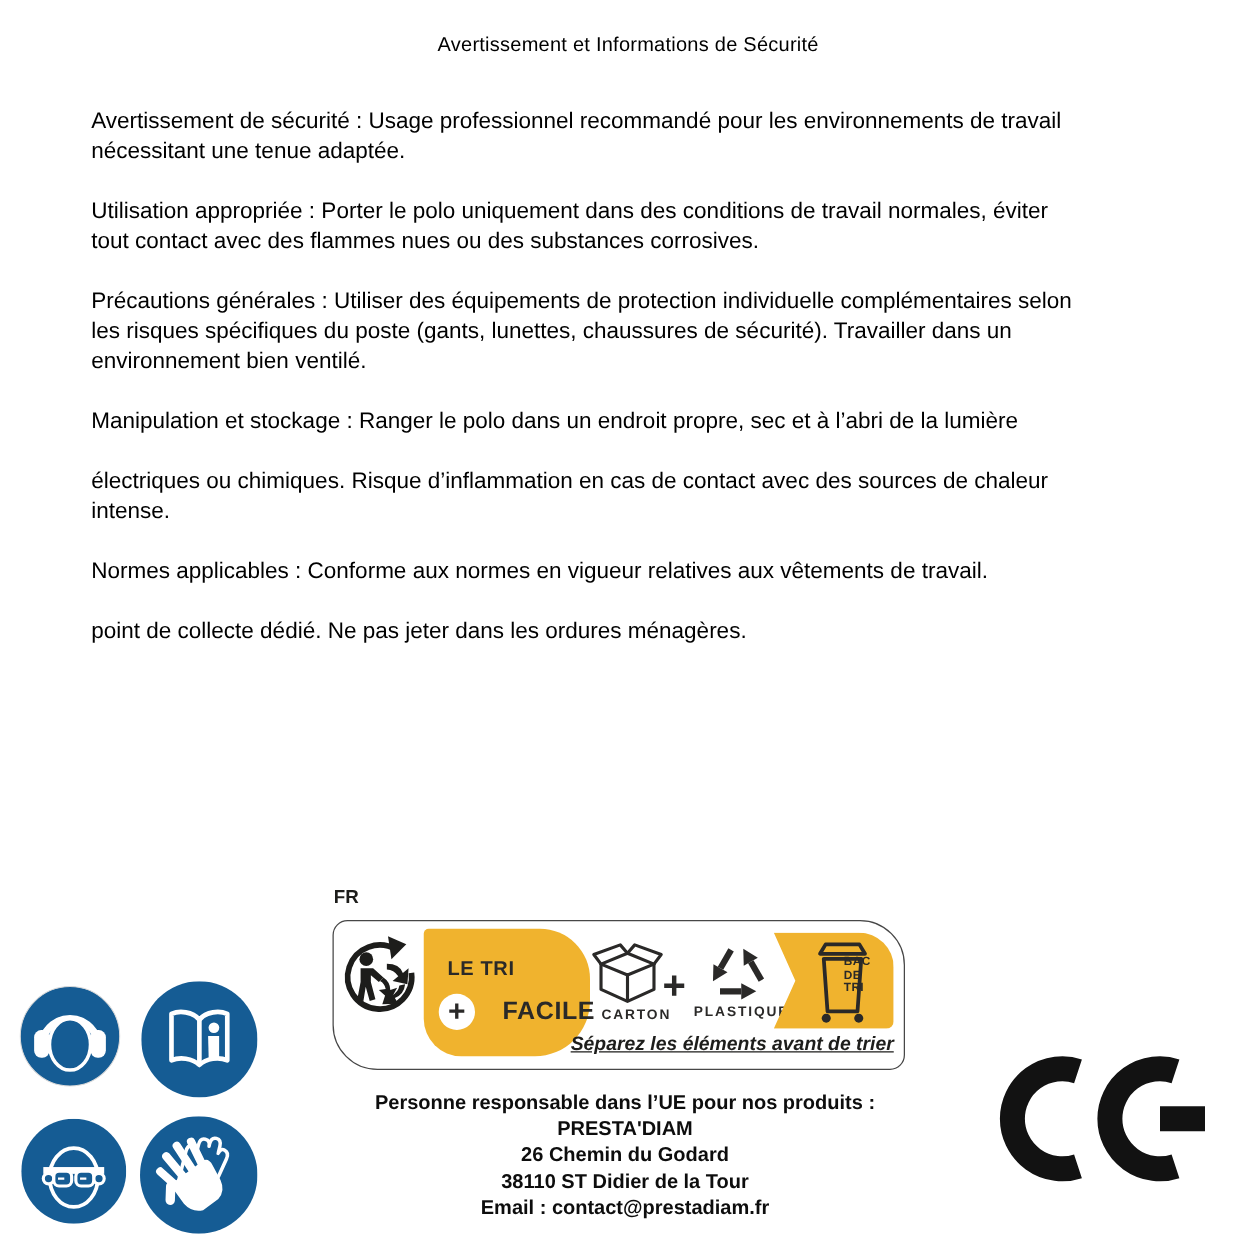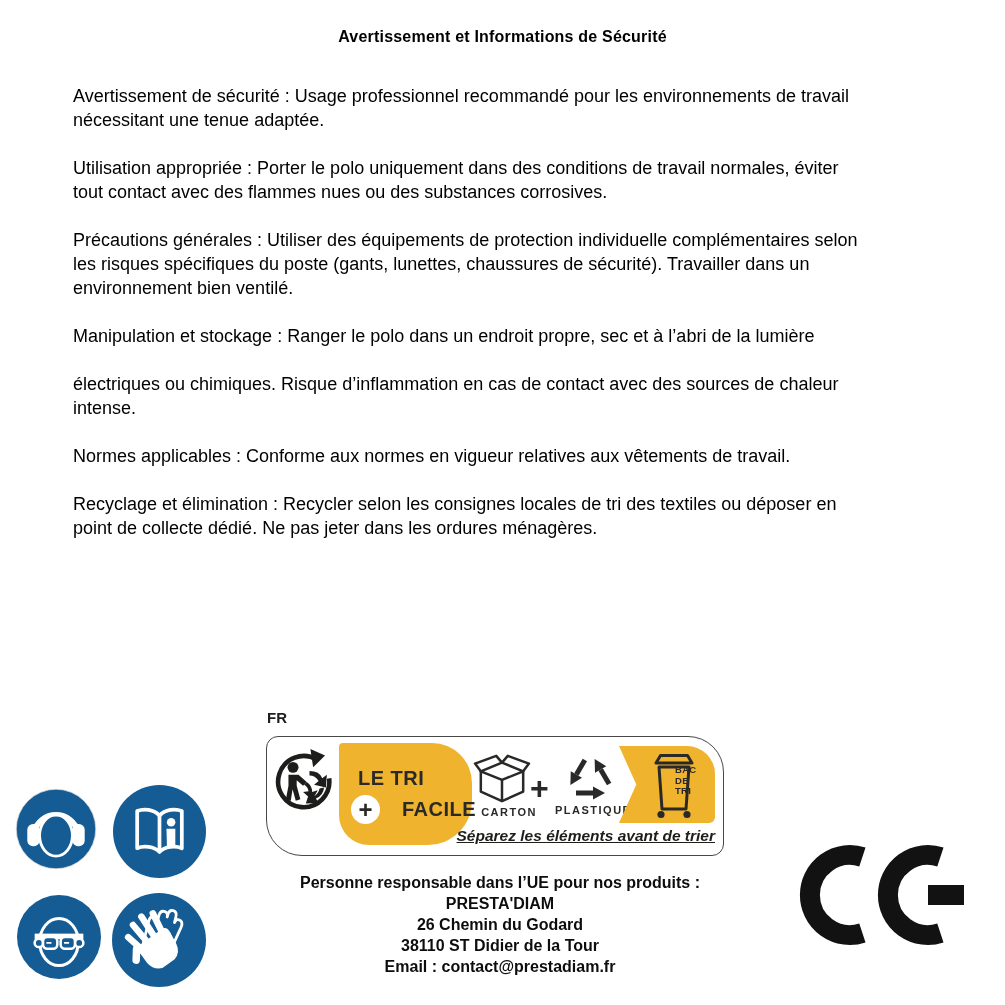--- a/index.html
+++ b/index.html
@@ -1,36 +1,36 @@
 <!DOCTYPE html>
 <html><head>
 <meta charset="utf-8">
 <style>
   html,body{margin:0;padding:0;background:#ffffff;}
   #page{position:relative;width:1005px;height:1005px;background:#ffffff;overflow:hidden;
         font-family:"Liberation Sans","DejaVu Sans",sans-serif;color:#000;}
   .abs{position:absolute;}
 
   
-  .doc-title{left:0;top:28px;width:1005px;text-align:center;font-size:16px;font-weight:700;letter-spacing:.2px;}
+  .doc-title{left:0;top:28px;width:1005px;text-align:center;font-size:16px;font-weight:400;letter-spacing:.2px;}
 
   
   .content{left:73px;top:84px;width:900px;font-size:18px;line-height:24px;}
   .para{margin:0 0 24px 0;}
   .para.extra-gap{margin-top:8px;}
   .line{white-space:nowrap;}
 
   
   .fr-label{left:267px;top:709px;font-size:15px;font-weight:700;color:#1d1d1b;}
   .sort-banner{left:266px;top:736px;width:456px;height:118px;background:#fff;
                border:1.6px solid #474747;border-radius:12px 36px 12px 36px;overflow:hidden;}
   .triman{left:5px;top:9px;}
   .yellow-block{left:72px;top:6px;width:133px;height:102px;background:#F0B32E;
                 border-radius:4px 40px 44px 30px;}
-  .letri{position:absolute;left:19px;top:24px;font-size:20px;font-weight:800;color:#2a2928;letter-spacing:.5px;white-space:nowrap;}
+  .letri{position:absolute;left:19px;top:24px;font-size:16px;font-weight:800;color:#2a2928;letter-spacing:.5px;white-space:nowrap;}
   .facile-row{position:absolute;left:12px;top:52px;display:flex;align-items:center;}
   .plus-badge{width:29px;height:29px;border-radius:50%;background:#fff;color:#2a2928;
               font-size:24px;font-weight:800;line-height:29px;text-align:center;}
   .facile{margin-left:22px;font-size:20px;font-weight:700;color:#2a2928;letter-spacing:.5px;}
   .mat-group{top:16px;width:70px;text-align:right;}
   .mat-carton{left:200px;}
   .mat-plastique{left:288px;}
   .mat-label{margin-top:1px;font-size:11px;font-weight:700;letter-spacing:1.5px;color:#2a2928;}
   .mat-plus{left:263px;top:33px;font-size:32px;font-weight:800;color:#2a2928;}
   .yellow-right{left:352px;top:9px;width:96px;height:77px;background:#F0B32E;
@@ -71,21 +71,20 @@
       <div class="line">Manipulation et stockage : Ranger le polo dans un endroit propre, sec et à l’abri de la lumière</div>
     </div>
     <div class="para">
       <div class="line">électriques ou chimiques. Risque d’inflammation en cas de contact avec des sources de chaleur</div>
       <div class="line">intense.</div>
     </div>
     <div class="para extra-gap">
       <div class="line">Normes applicables : Conforme aux normes en vigueur relatives aux vêtements de travail.</div>
     </div>
     <div class="para">
-      <div class="line">Recyclage et élimination : Recycler selon les consignes locales de tri des textiles ou déposer en</div>
       <div class="line">point de collecte dédié. Ne pas jeter dans les ordures ménagères.</div>
     </div>
   </div>
 
   <div class="abs fr-label">FR</div>
 
   <div class="abs sort-banner">
 
     <svg class="abs triman" width="64" height="72" viewBox="0 0 70 76">
       <g fill="none" stroke="#1d1d1b" stroke-width="5">

